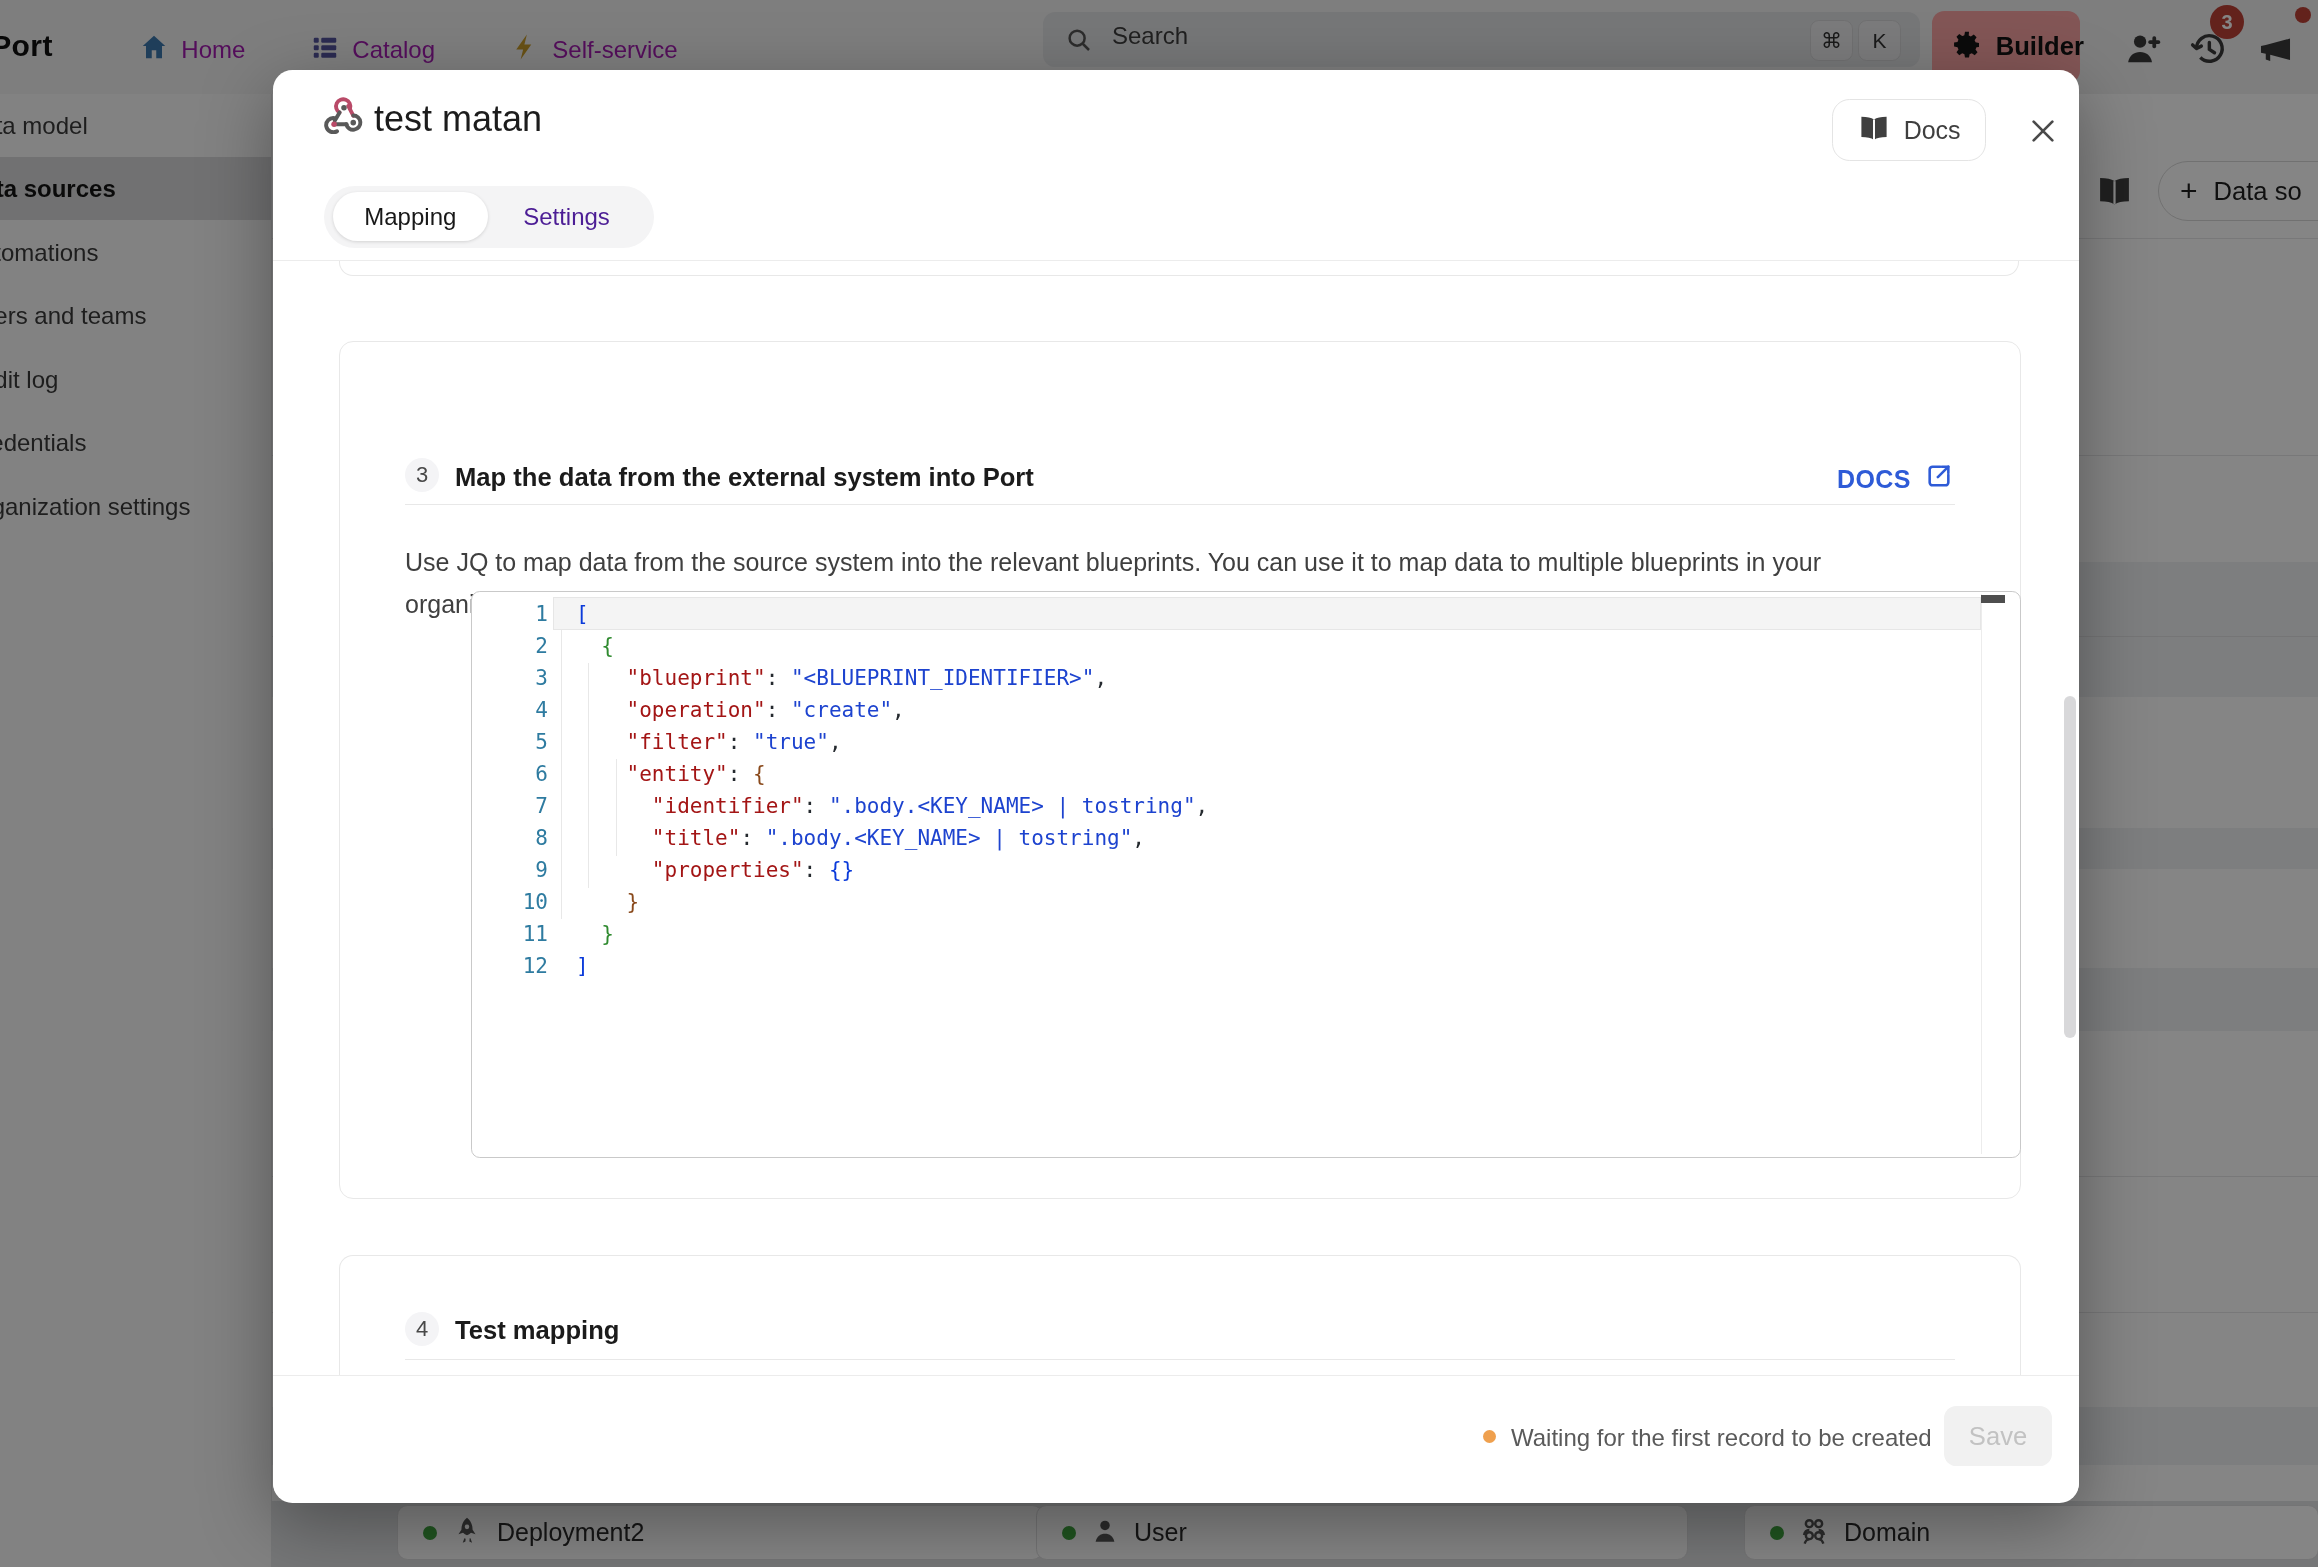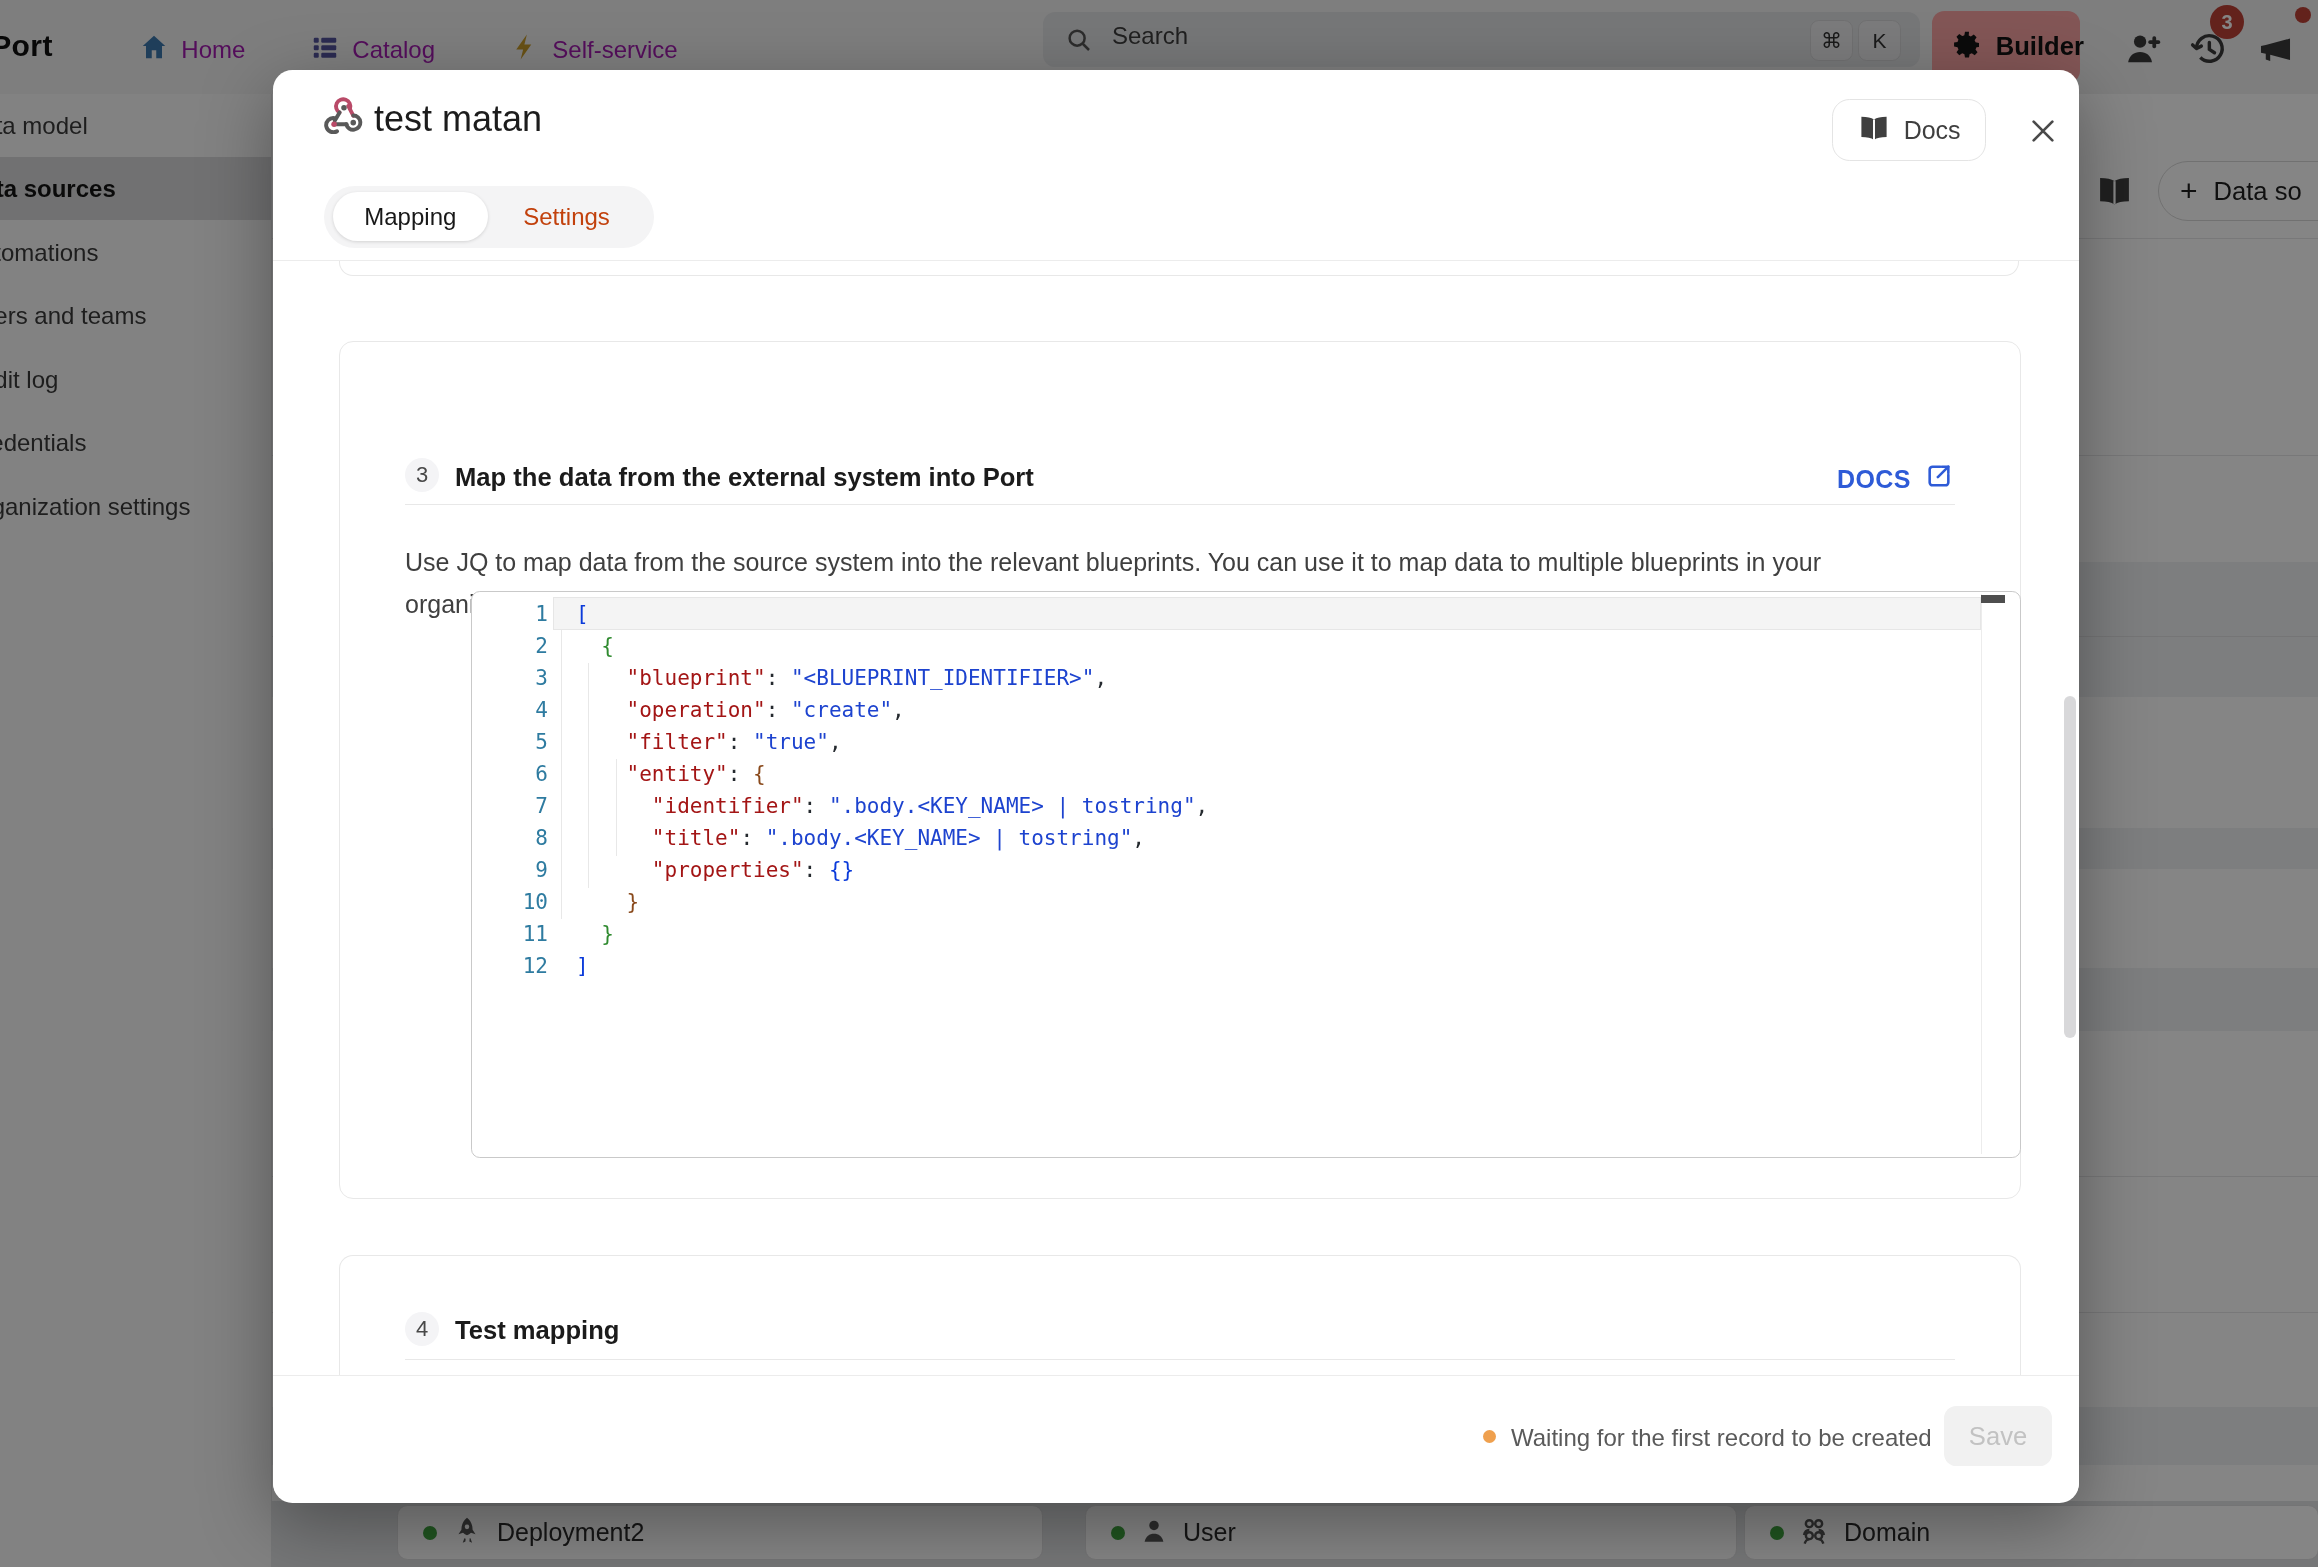--- a/index.html
+++ b/index.html
@@ -41,21 +41,21 @@
          box-shadow:0 21px 71px rgba(0,0,0,.35);}
   .modal-title{font-size:36px;font-weight:400;color:#1c1c1c;}
   #docsbtn{left:1559px;top:29px;width:154px;height:62px;border:1.8px solid #e4e4e4;border-radius:17.6px;background:#fff;
            display:flex;align-items:center;justify-content:center;gap:12.3px;box-sizing:border-box;}
   .docsbtn-label{font-size:25px;color:#3f3f3f;}
   #tabs{left:51px;top:116px;width:330px;height:62px;background:#f4f4f5;border-radius:31px;}
   #tab-mapping{left:8.8px;top:6.2px;width:155px;height:49px;background:#fff;border-radius:25px;
                box-shadow:0 0.9px 3.5px rgba(0,0,0,.14);display:flex;align-items:center;justify-content:center;}
   #tab-mapping span{font-size:24px;font-weight:500;color:#181818;}
   #tab-settings{left:164px;top:0;width:157px;height:62px;display:flex;align-items:center;justify-content:center;}
-  #tab-settings span{font-size:24px;color:#c2410c;}
+  #tab-settings span{font-size:24px;color:#4c1d95;}
   .mcard{position:absolute;left:66px;width:1680px;background:#fff;border:0.9px solid #e8e8e8;border-radius:14px;}
   .numbadge{width:34px;height:34px;border-radius:50%;background:#f4f4f6;display:flex;align-items:center;
             justify-content:center;font-size:22px;color:#484848;}
   .sectitle{font-size:25.6px;font-weight:700;color:#1b1b1b;}
   .cdivider{position:absolute;left:65px;right:65px;height:0.9px;background:#e8e8e8;}
   .paragraph{font-size:25px;color:#3f3f3f;line-height:42px;}
   .docs-link{display:flex;align-items:center;gap:14px;font-size:25px;font-weight:700;letter-spacing:0.4px;color:#2e5bd7;}
   
   #editor{left:131px;top:249px;width:1550px;height:567px;border:1.8px solid #c9c9c9;border-radius:8.8px;box-sizing:border-box;background:#fff;}
   #activeline{left:81px;top:5.3px;width:1428px;height:33px;background:#f4f4f4;border:0.9px solid #e6e6e6;box-sizing:border-box;}
@@ -217,21 +217,21 @@
     <div id="cardsrow" class="abs">
       <div class="bgcard" style="left:126px;width:646px;">
         <span class="dot"></span>
         <span>
           <svg width="32" height="32" viewBox="0 0 24 24" fill="#555">
               <path d="M12 2c3 2.2 4.2 5.8 4.2 9l2.2 3.4-3.4-1c-.9.9-1.9 1.5-3 1.8-1.1-.3-2.1-.9-3-1.8l-3.4 1L7.8 11C7.8 7.8 9 4.2 12 2zm0 5.2a1.7 1.7 0 1 0 0 3.4 1.7 1.7 0 0 0 0-3.4zM10 17.5l-1.2 3.3 2-.9.2-2zm4 0l-.2 2.4 2 .9-1.2-3.3z"></path>
             </svg>
         </span>
         <span class="clabel">Deployment2</span>
       </div>
-      <div class="bgcard" style="left:814px;width:652px;">
+      <div class="bgcard" style="left:765px;width:652px;">
         <span class="dot"></span>
         <span>
           <svg width="30" height="30" viewBox="0 0 24 24" fill="#555">
               <circle cx="12" cy="7.5" r="3.8"></circle>
               <path d="M4.5 20.5c1-4.2 3.8-6.3 7.5-6.3s6.5 2.1 7.5 6.3z"></path>
             </svg>
         </span>
         <span class="clabel">User</span>
       </div>
       <div class="bgcard" style="left:1473px;width:575px;">

